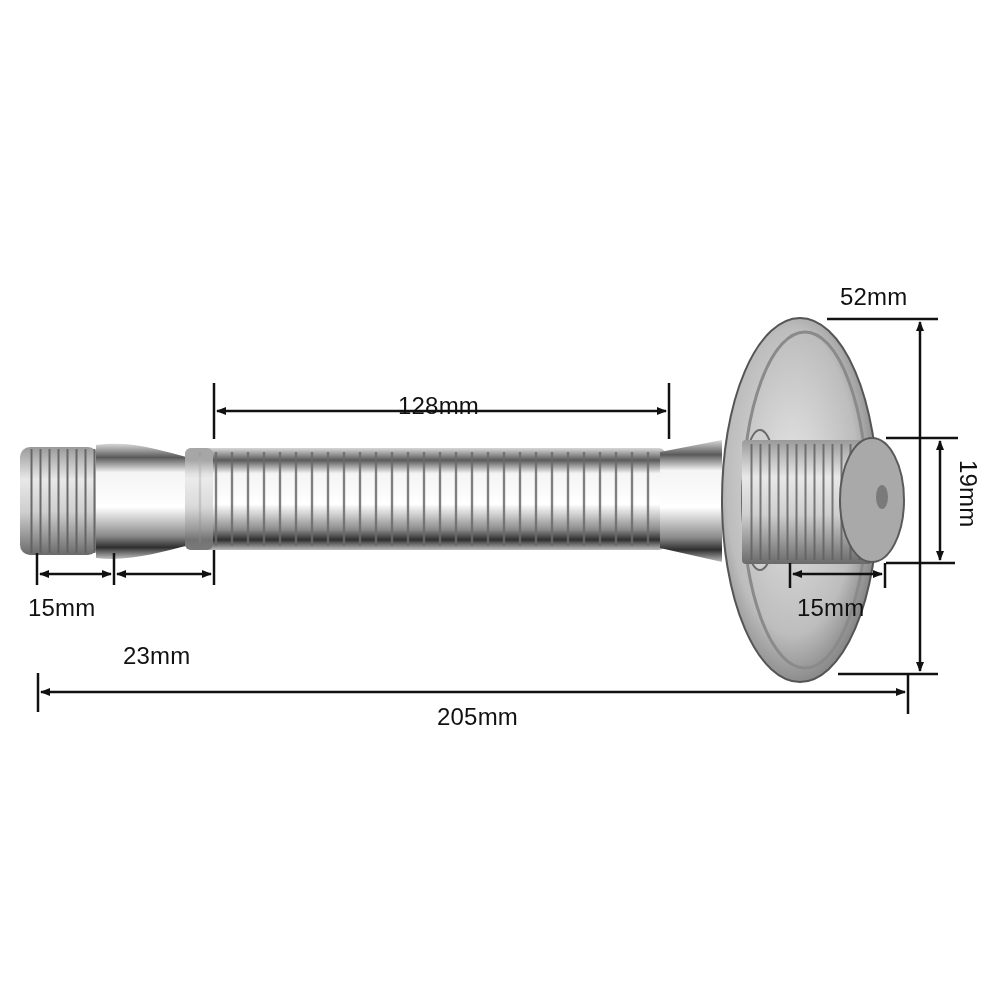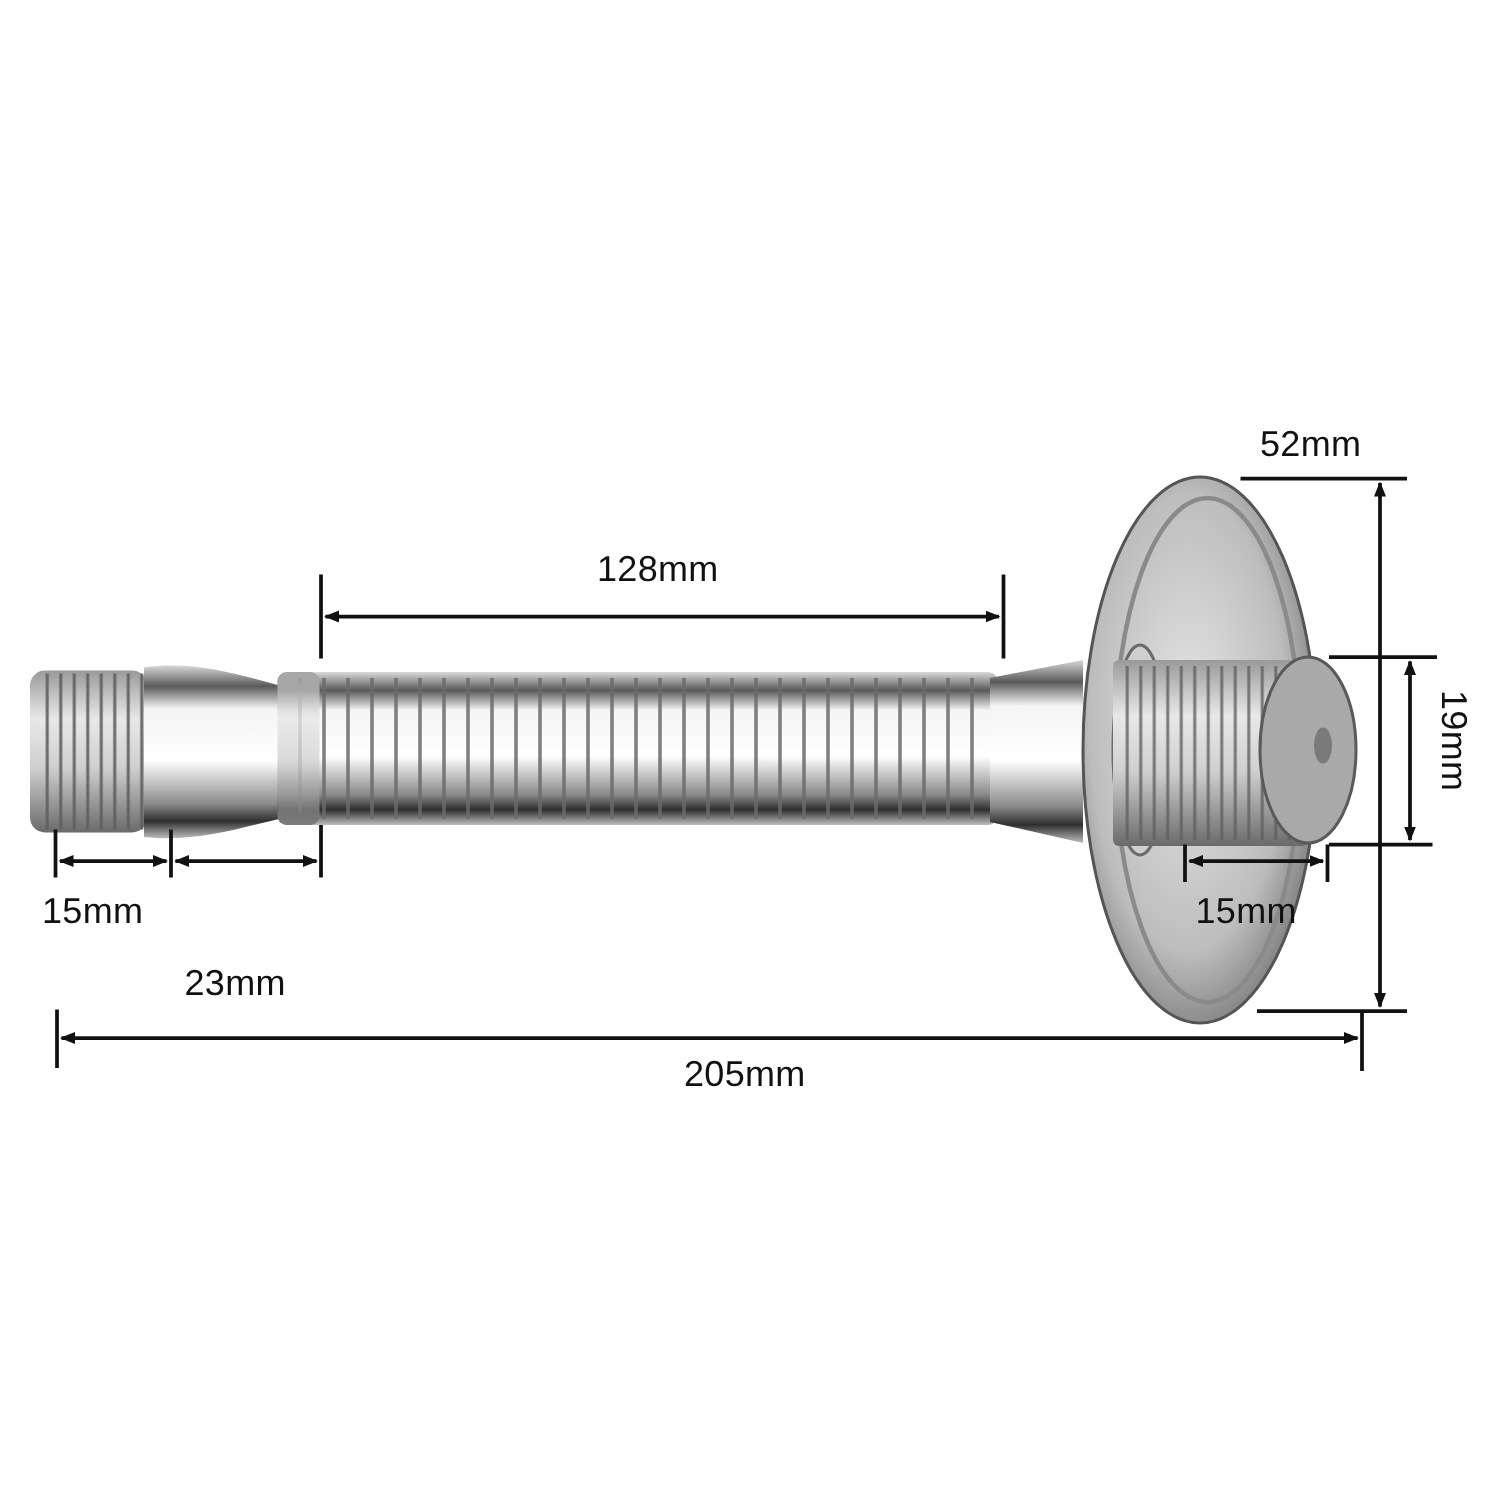--- a/index.html
+++ b/index.html
@@ -114,19 +114,19 @@
     </g>
 
     <g stroke="#111" stroke-width="2.5" fill="none">
       <line x1="38" y1="673" x2="38" y2="712"></line>
       <line x1="908" y1="674" x2="908" y2="714"></line>
       <line x1="41" y1="692" x2="905" y2="692" marker-start="url(#arrStart)" marker-end="url(#arrEnd)"></line>
     </g>
   </svg>
 
   <div class="lbl" style="left:840px; top:283px;">52mm</div>
-  <div class="lbl" style="left:398px; top:366px;">128mm</div>
+  <div class="lbl" style="left:398px; top:392px;">128mm</div>
   <div class="lbl vert" style="left:982px; top:460px;">19mm</div>
   <div class="lbl" style="left:797px; top:594px;">15mm</div>
   <div class="lbl" style="left:28px; top:594px;">15mm</div>
   <div class="lbl" style="left:123px; top:594px;margin-top:48px;">23mm</div>
-  <div class="lbl" style="left:456px; top:703px;">205mm</div>
+  <div class="lbl" style="left:437px; top:703px;">205mm</div>
 </div>
 
 </body></html>

